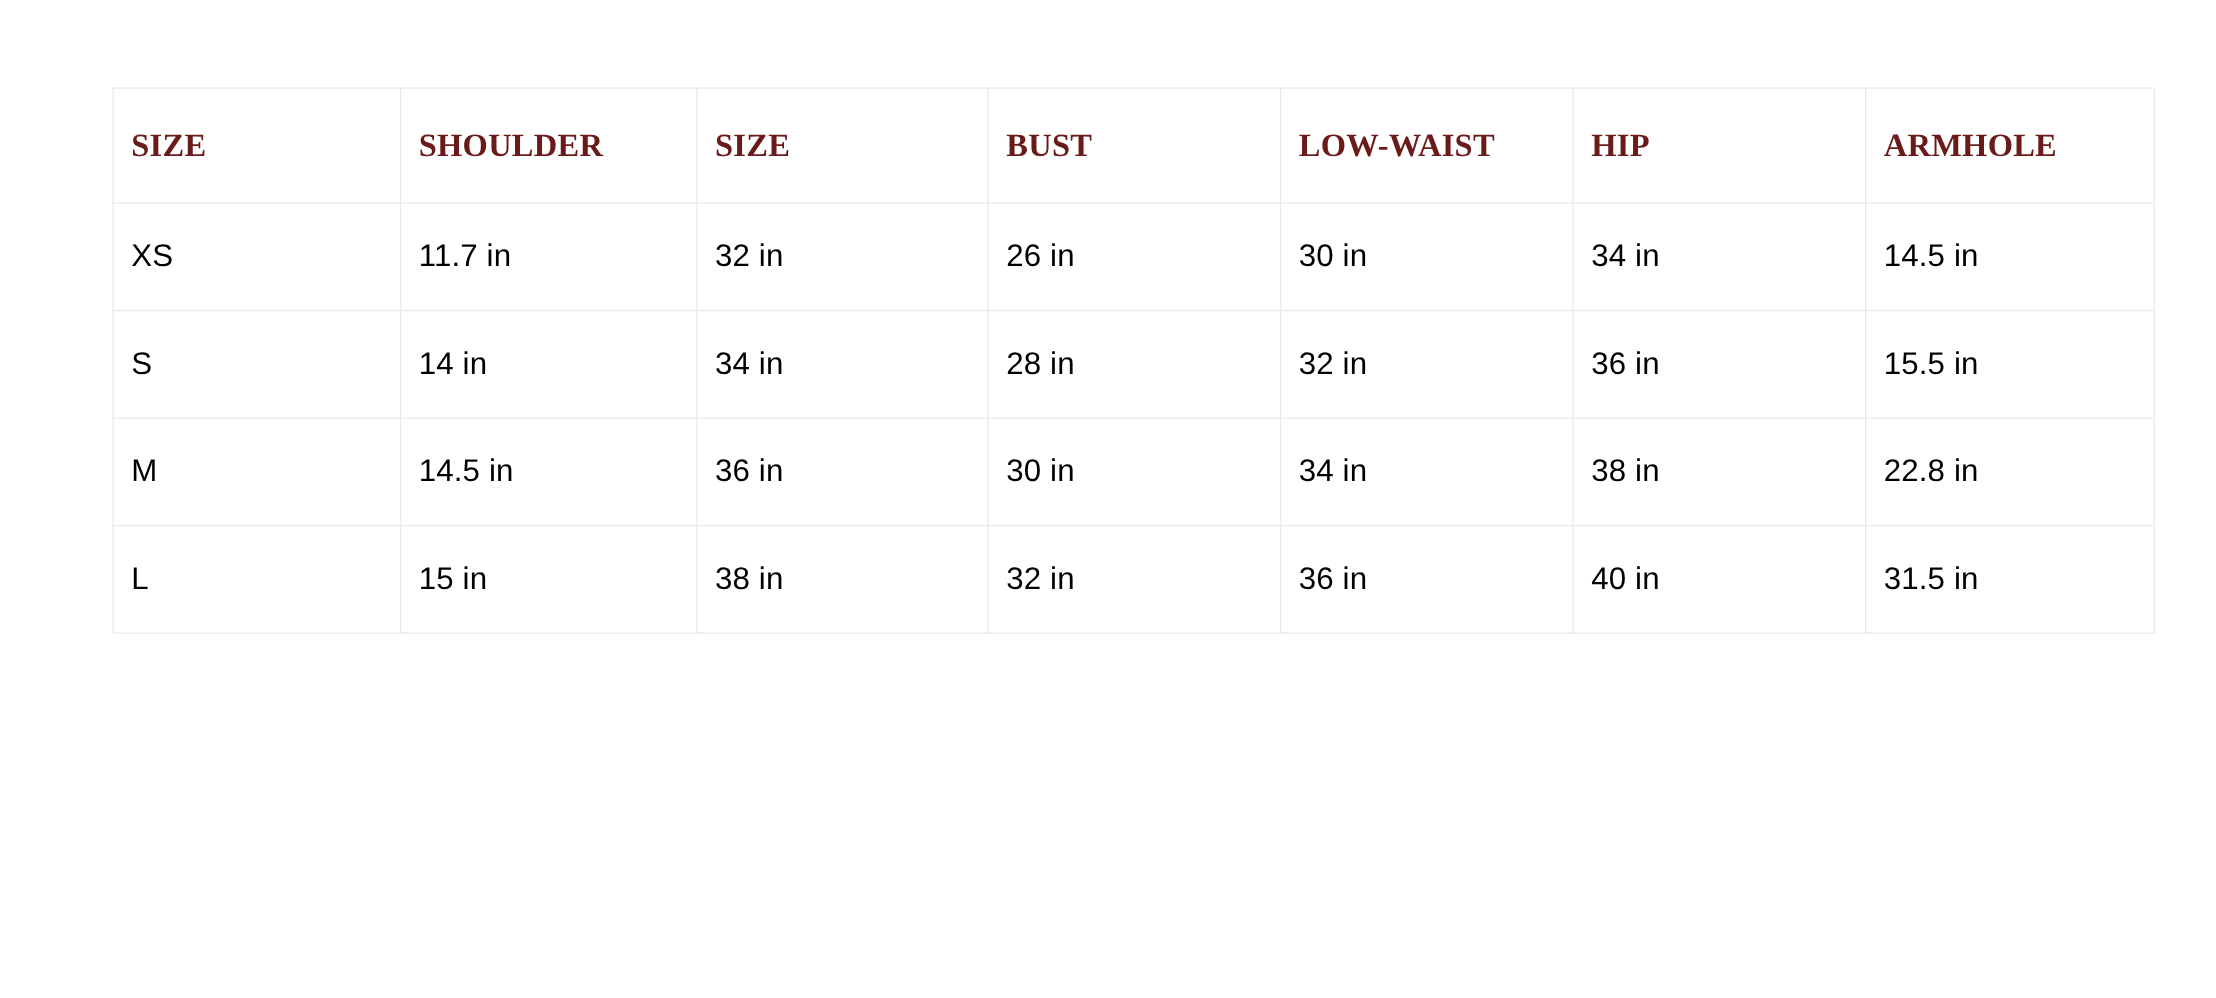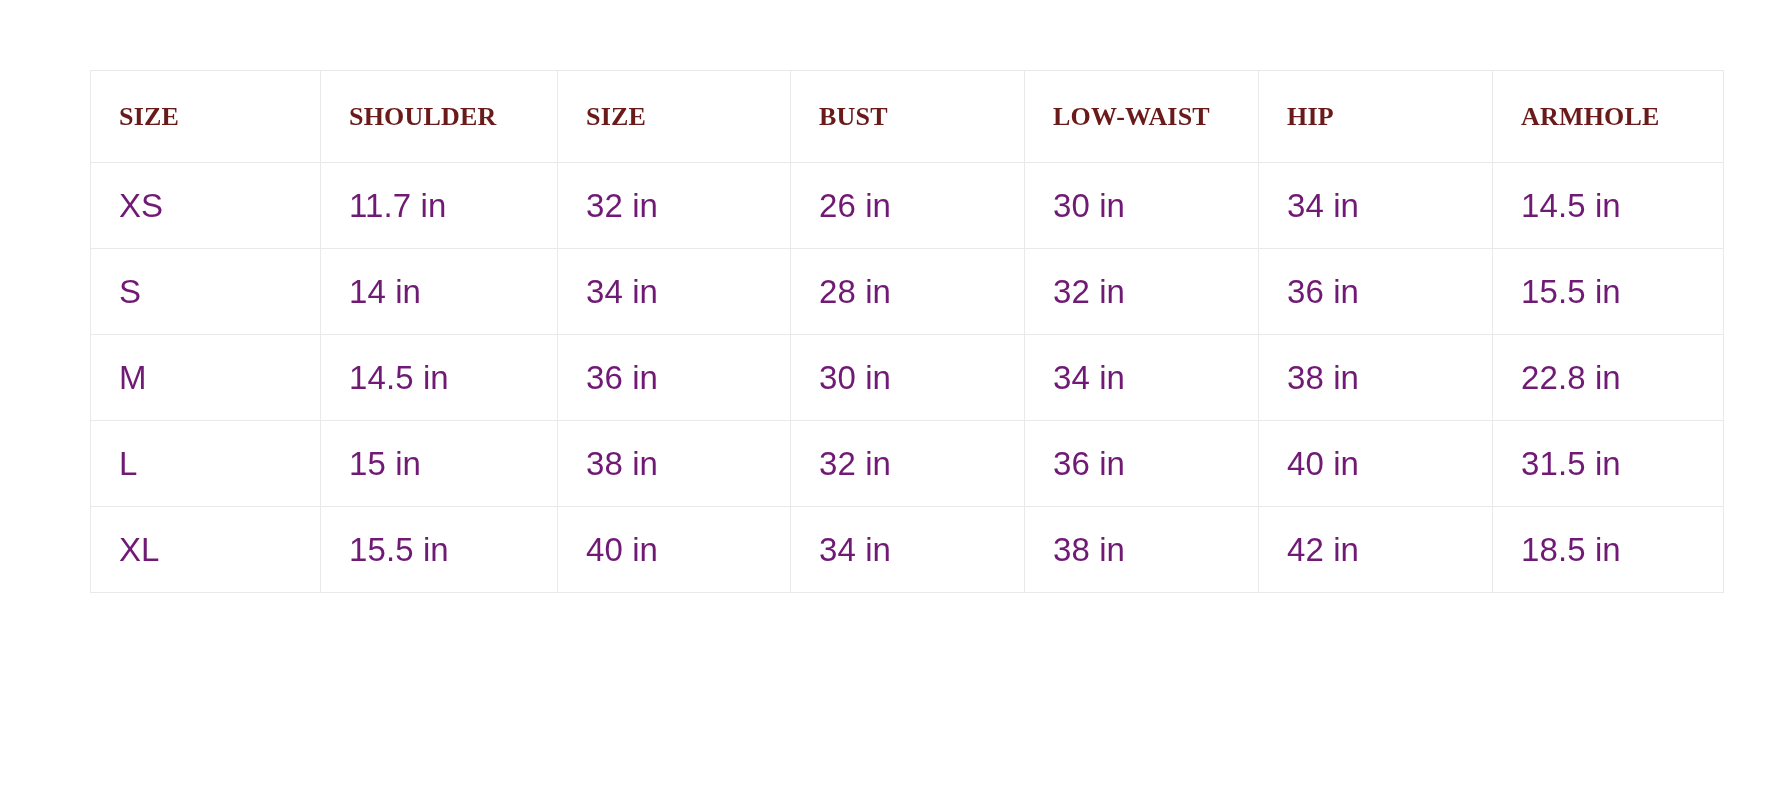--- a/index.html
+++ b/index.html
@@ -33,44 +33,44 @@
   table.size-chart {
     width: 1633px;
     border-collapse: collapse;
     table-layout: fixed;
     background: #ffffff;
   }
 
   table.size-chart th,
   table.size-chart td {
     border: 1px solid #e9e9e9;
-    padding: 0 0 0 28px;
+    padding: 0 0 0 14px;
     text-align: left;
     vertical-align: middle;
     background: #ffffff;
     overflow: hidden;
     white-space: nowrap;
   }
 
   table.size-chart th {
     height: 91px;
     font-family: "Liberation Serif", serif;
     font-weight: bold;
     font-size: 26px;
     letter-spacing: 0.2px;
     color: #6b1a1a;
   }
 
   table.size-chart td {
     height: 85px;
     font-family: "Liberation Sans", sans-serif;
     font-weight: 400;
-    font-size: 33px;
+    font-size: 25px;
     letter-spacing: 0.1px;
-    color: #701a75;
+    color: #000000;
   }
 
   col.c0 { width: 230px; }
   col.c1 { width: 237px; }
   col.c2 { width: 233px; }
   col.c3 { width: 234px; }
   col.c4 { width: 234px; }
   col.c5 { width: 234px; }
   col.c6 { width: 231px; }
 </style>
@@ -130,25 +130,16 @@
         </tr>
         <tr>
           <td>L</td>
           <td>15 in</td>
           <td>38 in</td>
           <td>32 in</td>
           <td>36 in</td>
           <td>40 in</td>
           <td>31.5 in</td>
         </tr>
-        <tr>
-          <td>XL</td>
-          <td>15.5 in</td>
-          <td>40 in</td>
-          <td>34 in</td>
-          <td>38 in</td>
-          <td>42 in</td>
-          <td>18.5 in</td>
-        </tr>
       </tbody>
     </table>
   </div>
 </div>
 
 </body></html>

